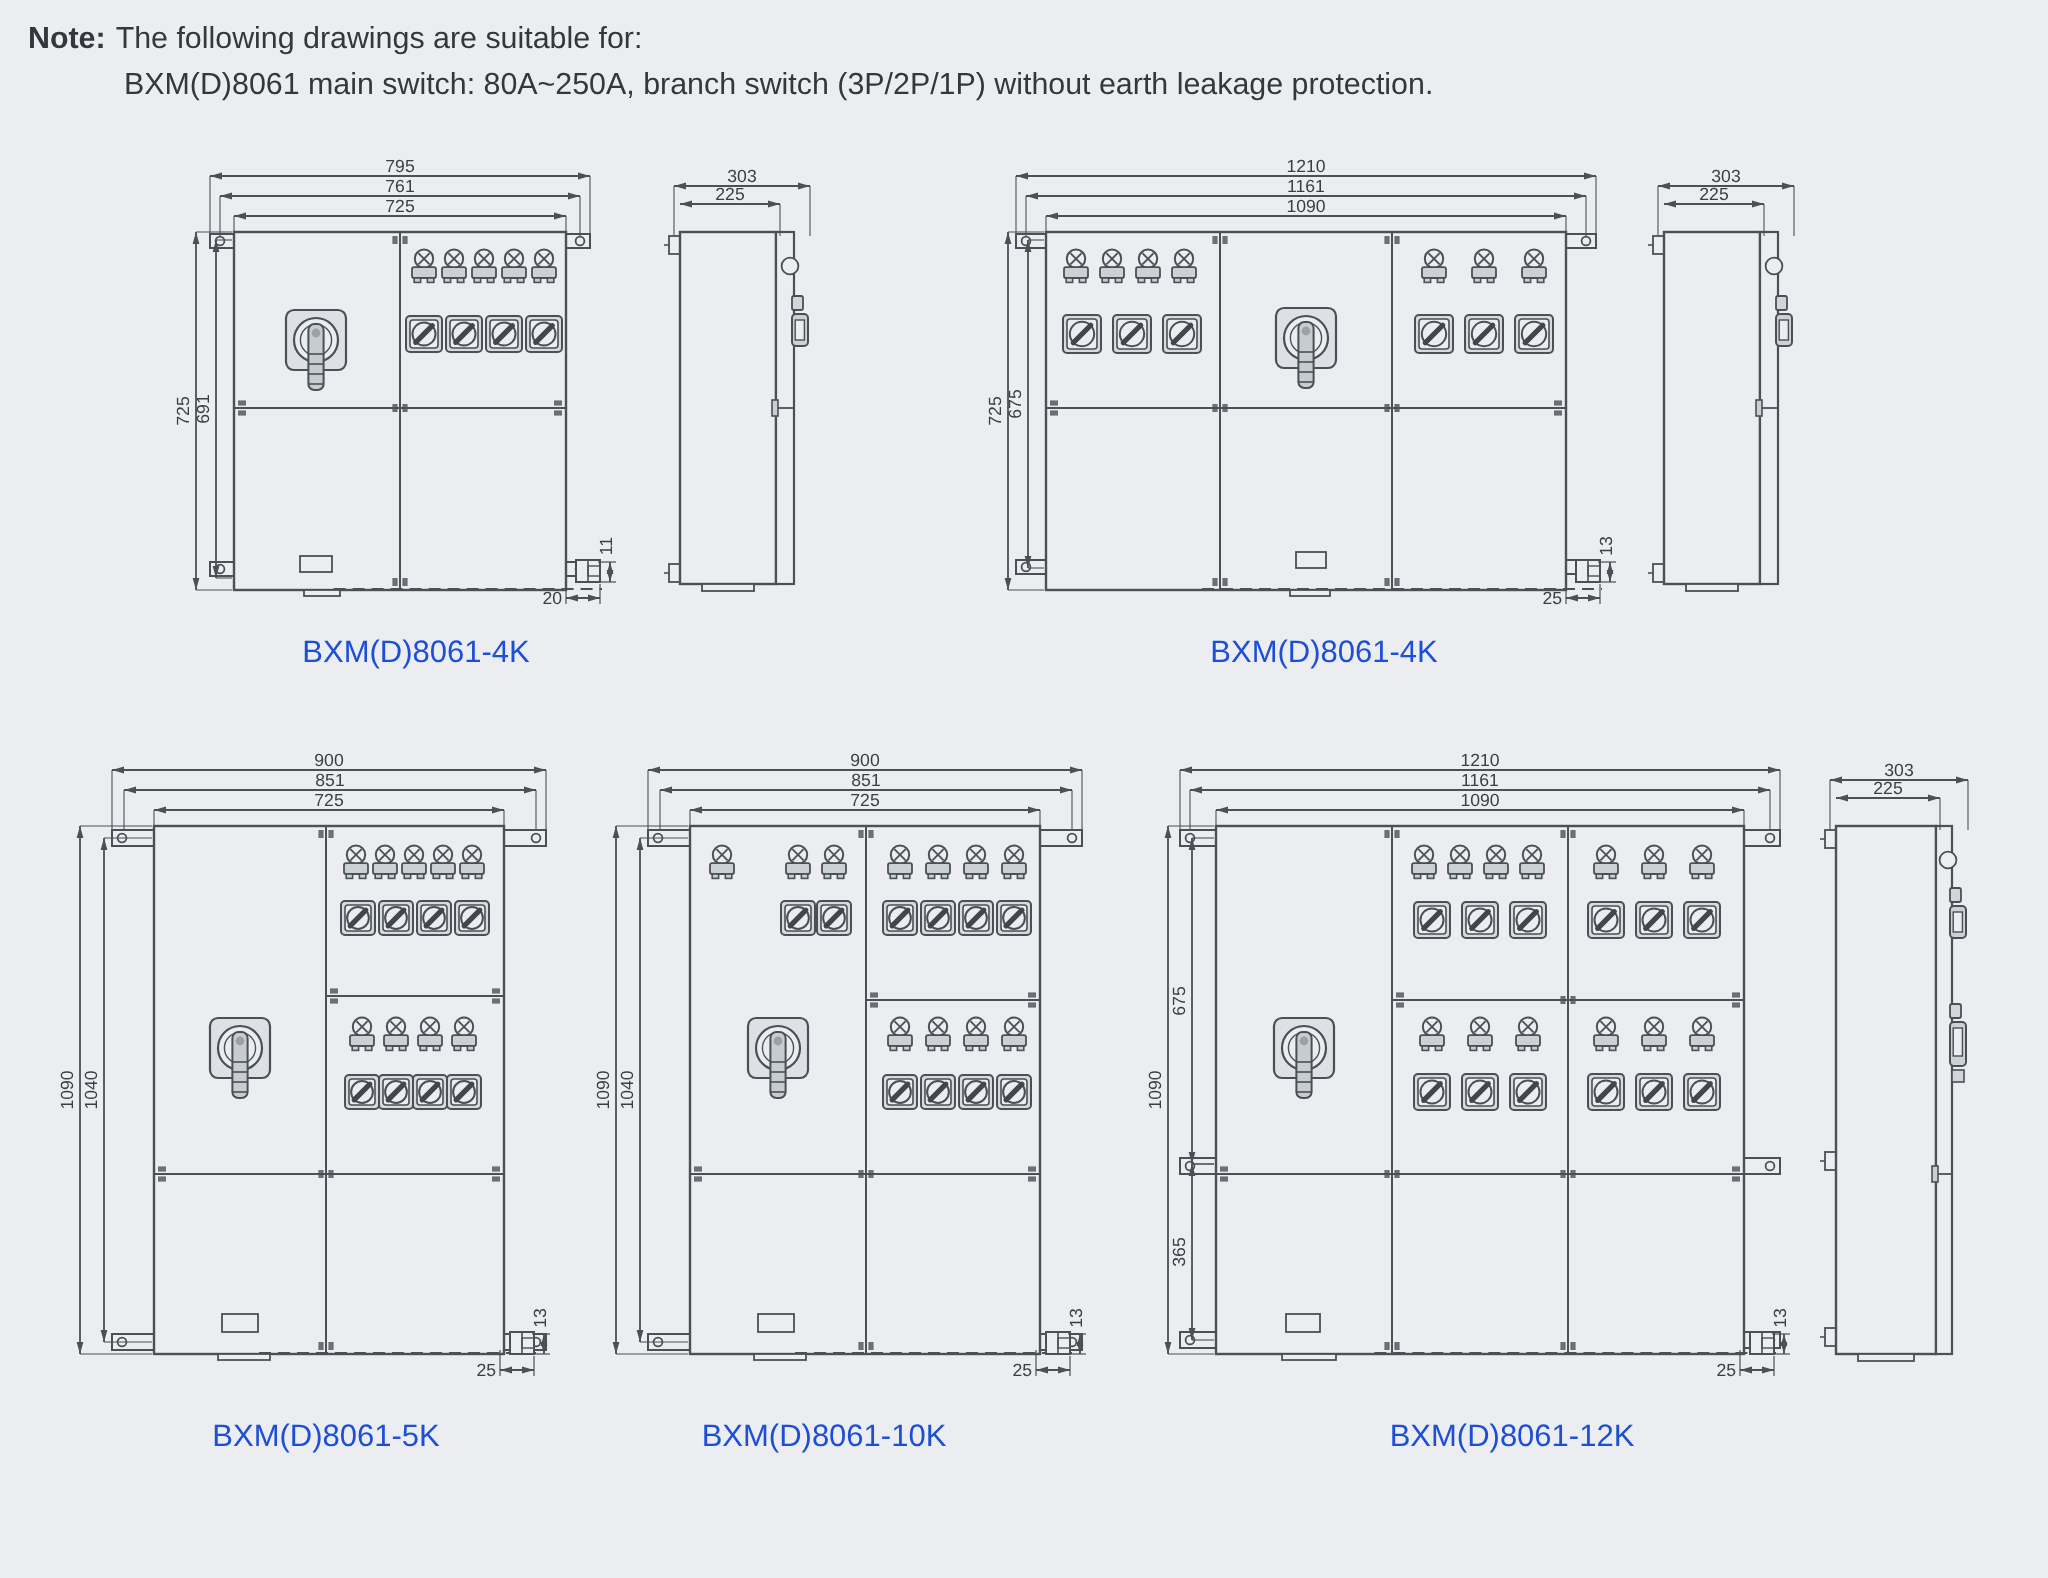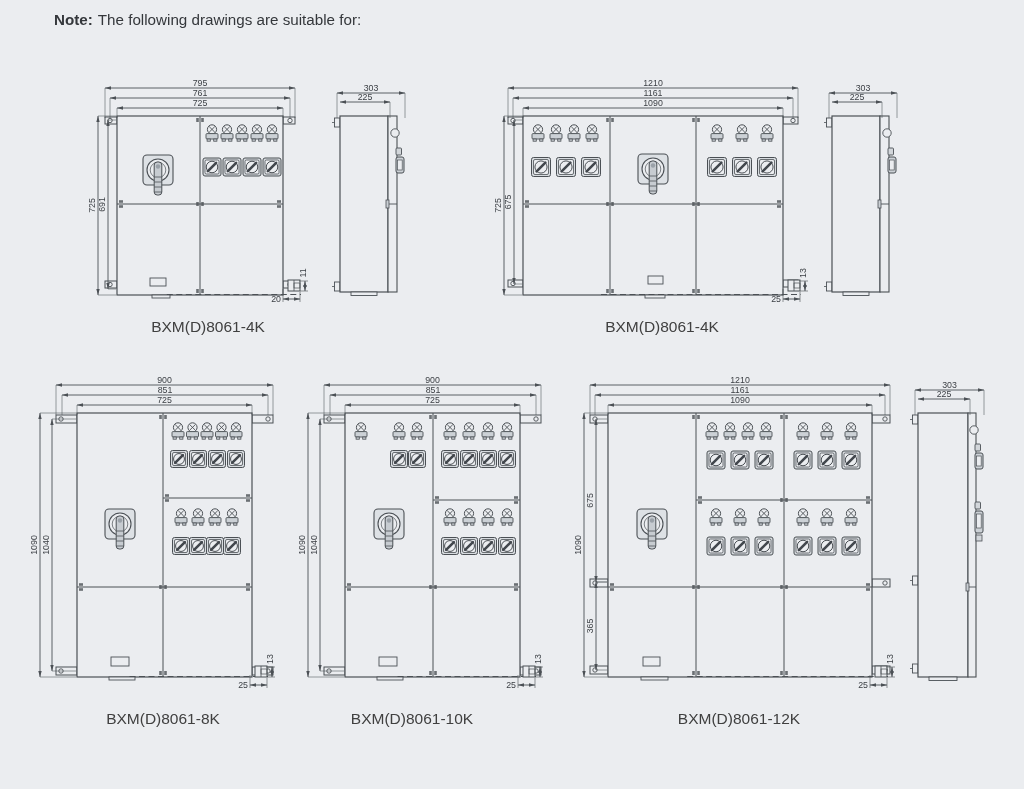--- a/index.html
+++ b/index.html
@@ -1,21 +1,21 @@
 <!DOCTYPE html>
 <html><head>
 <meta charset="utf-8">
 <style>
   html,body{margin:0;padding:0;}
   body{width:1024px;height:789px;overflow:hidden;font-family:"Liberation Sans",sans-serif;}
   .page{position:relative;width:1024px;height:789px;background:#ebedf0;}
   .note{position:absolute;left:14px;top:8px;font-size:15.2px;line-height:23px;color:#34373b;}
-  .note-prefix{font-weight:bold;margin-right:5px;margin-left:40px;}
+  .note-prefix{font-weight:bold;margin-right:5px;}
   .note-line2{padding-left:48px;}
-  .caption{position:absolute;transform:translateX(-50%);font-size:15.5px;color:#404040;white-space:nowrap;}
+  .caption{position:absolute;transform:translateX(-50%);font-size:15.5px;color:#1d4ed8;white-space:nowrap;}
   svg{position:absolute;left:0;top:0;}
   svg text{font-family:"Liberation Sans",sans-serif;}
 </style>
 </head>
 <body>
 
 <div class="page" style="background: rgb(235, 237, 240);">
   <svg id="dwg" width="1024" height="789" viewBox="0 0 1024 789">
       <g>
         <g>
@@ -1269,20 +1269,21 @@
           <text x="944" y="397.2" fill="#3b3f44" font-size="8.8" text-anchor="middle">225</text>
         </g>
         <line x1="970" y1="399" x2="970" y2="415" stroke="#4b5055" stroke-width="0.55"></line>
       </g>
     </svg>
 
   <div class="note">
     <div>
       <span class="note-prefix">Note:</span><span>The following drawings are suitable for:</span>
     </div>
+    <div class="note-line2">BXM(D)8061 main switch: 80A~250A, branch switch (3P/2P/1P) without earth leakage protection.</div>
   </div>
 
   <div class="caption" style="left:208px;top:318px">BXM(D)8061-4K</div>
   <div class="caption" style="left:662px;top:318px">BXM(D)8061-4K</div>
-  <div class="caption" style="left:163px;top:710px">BXM(D)8061-8K</div>
+  <div class="caption" style="left:163px;top:710px">BXM(D)8061-5K</div>
   <div class="caption" style="left:412px;top:710px">BXM(D)8061-10K</div>
-  <div class="caption" style="left:739px;top:710px">BXM(D)8061-12K</div>
+  <div class="caption" style="left:756px;top:710px">BXM(D)8061-12K</div>
 </div>
 
 </body></html>

